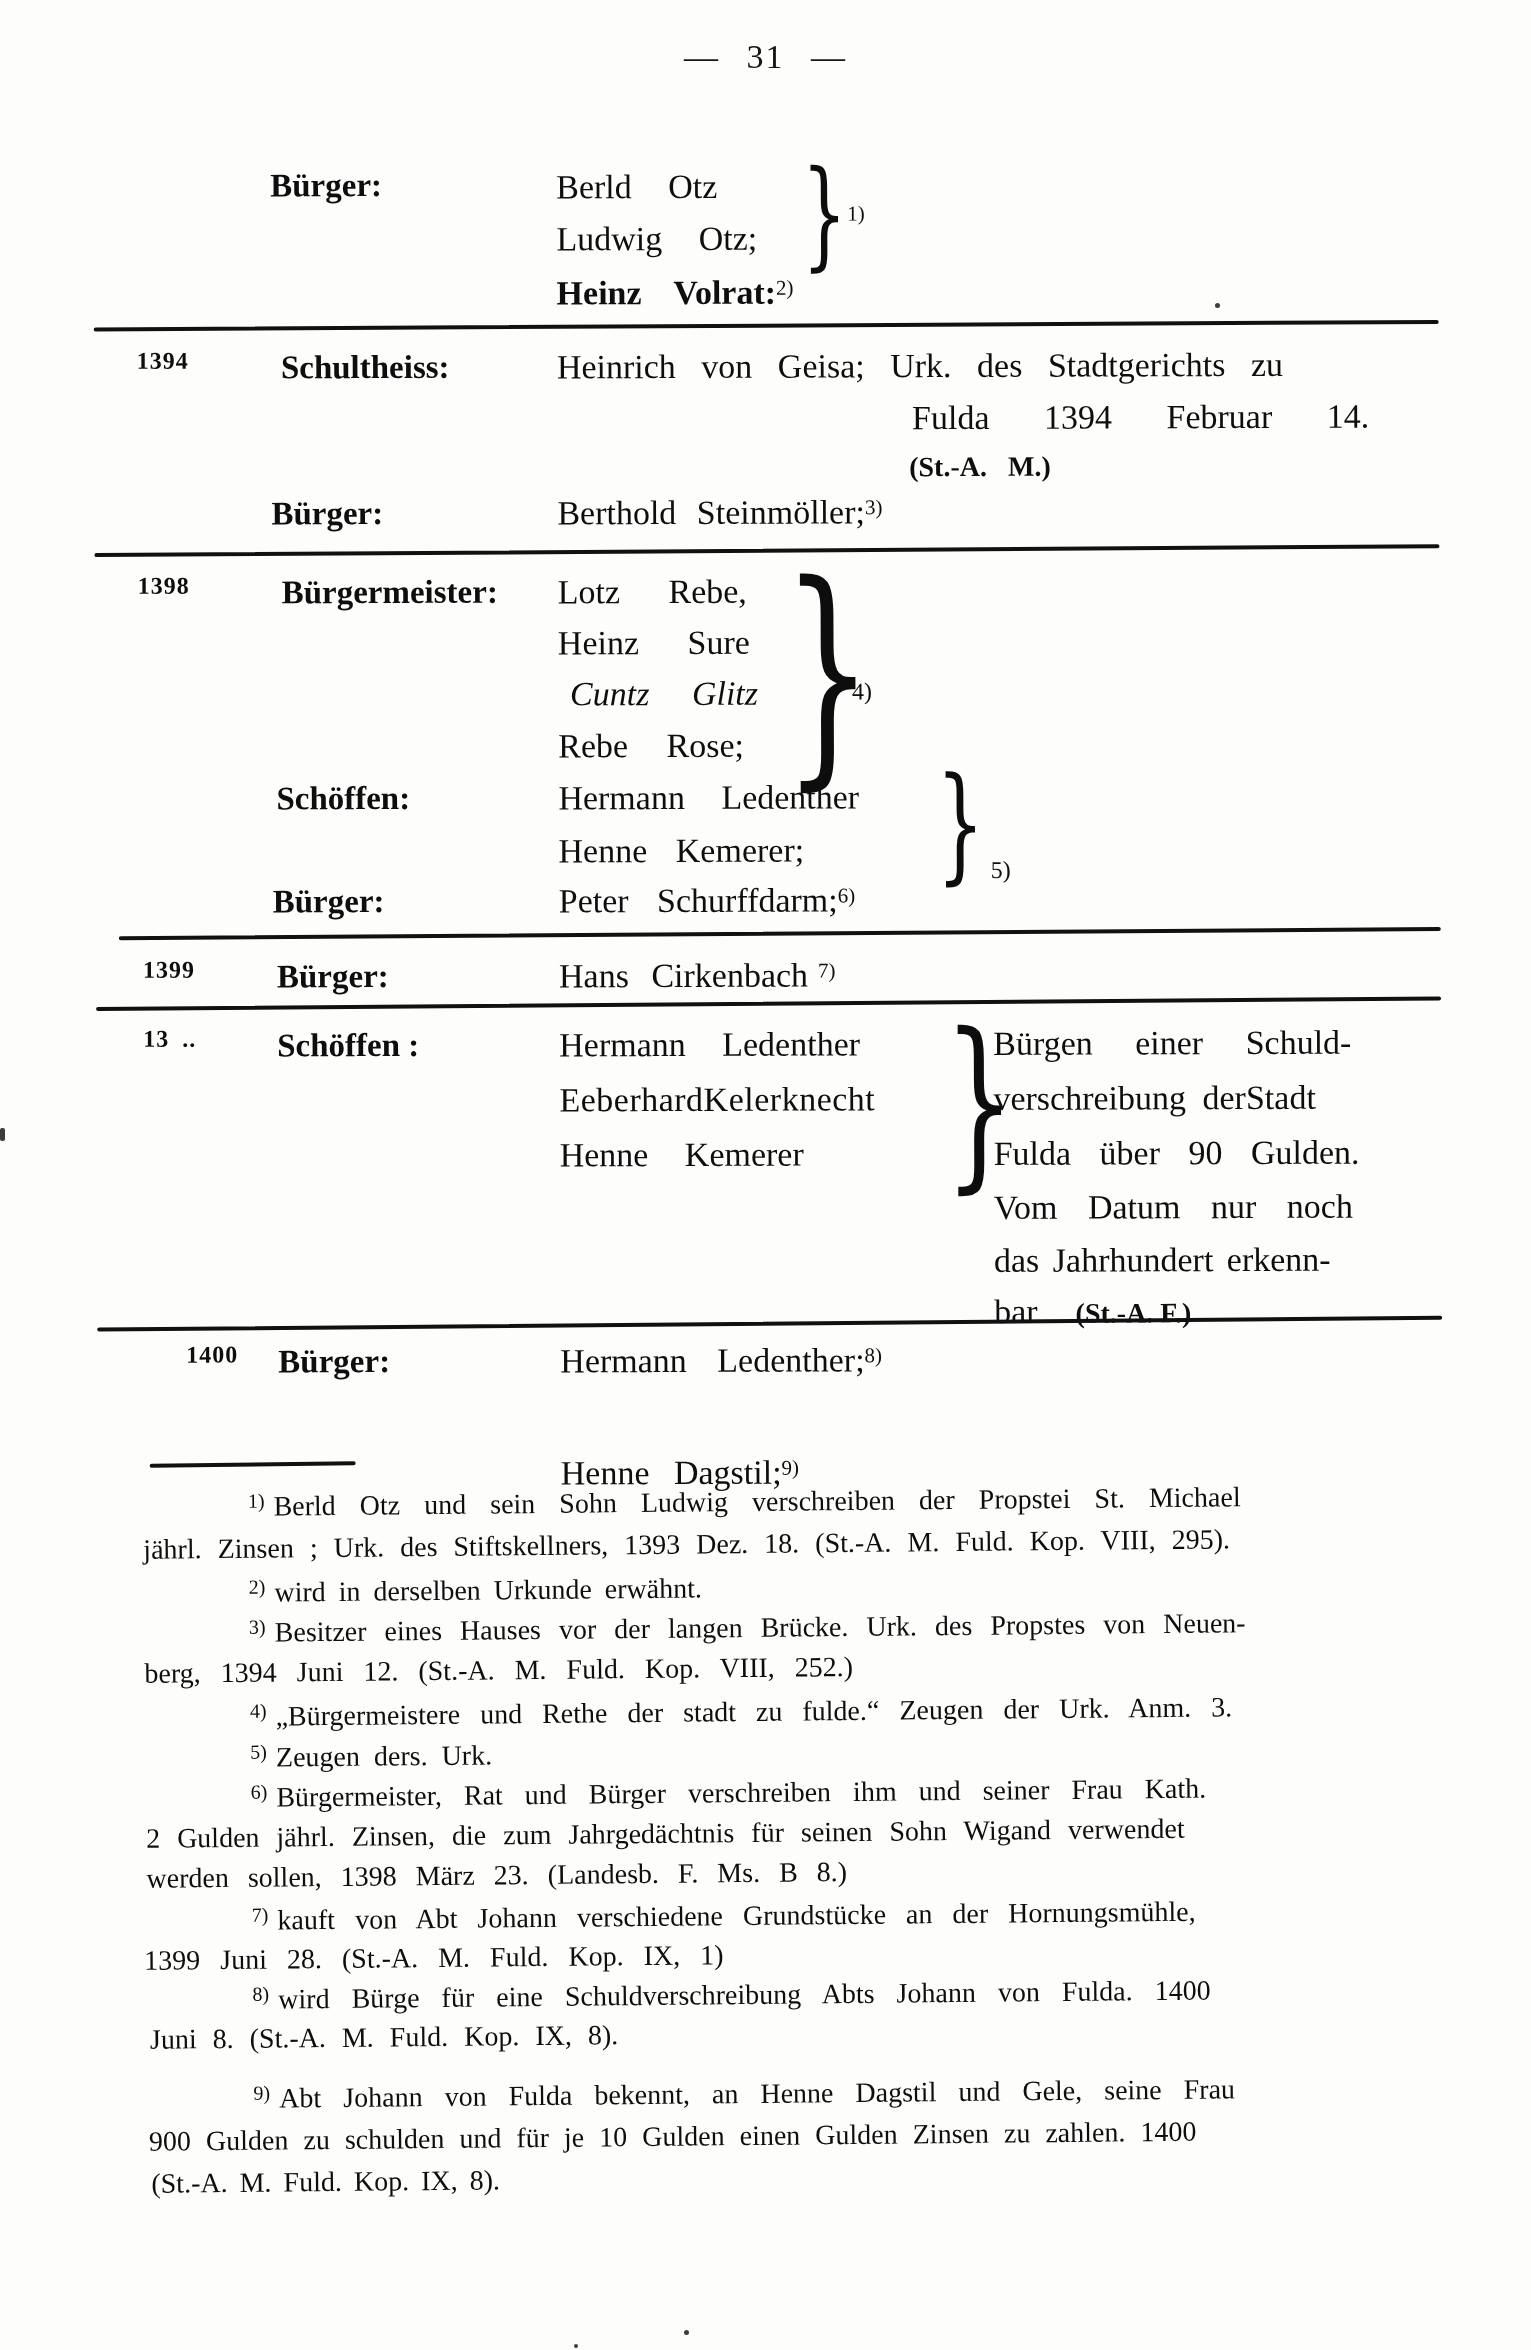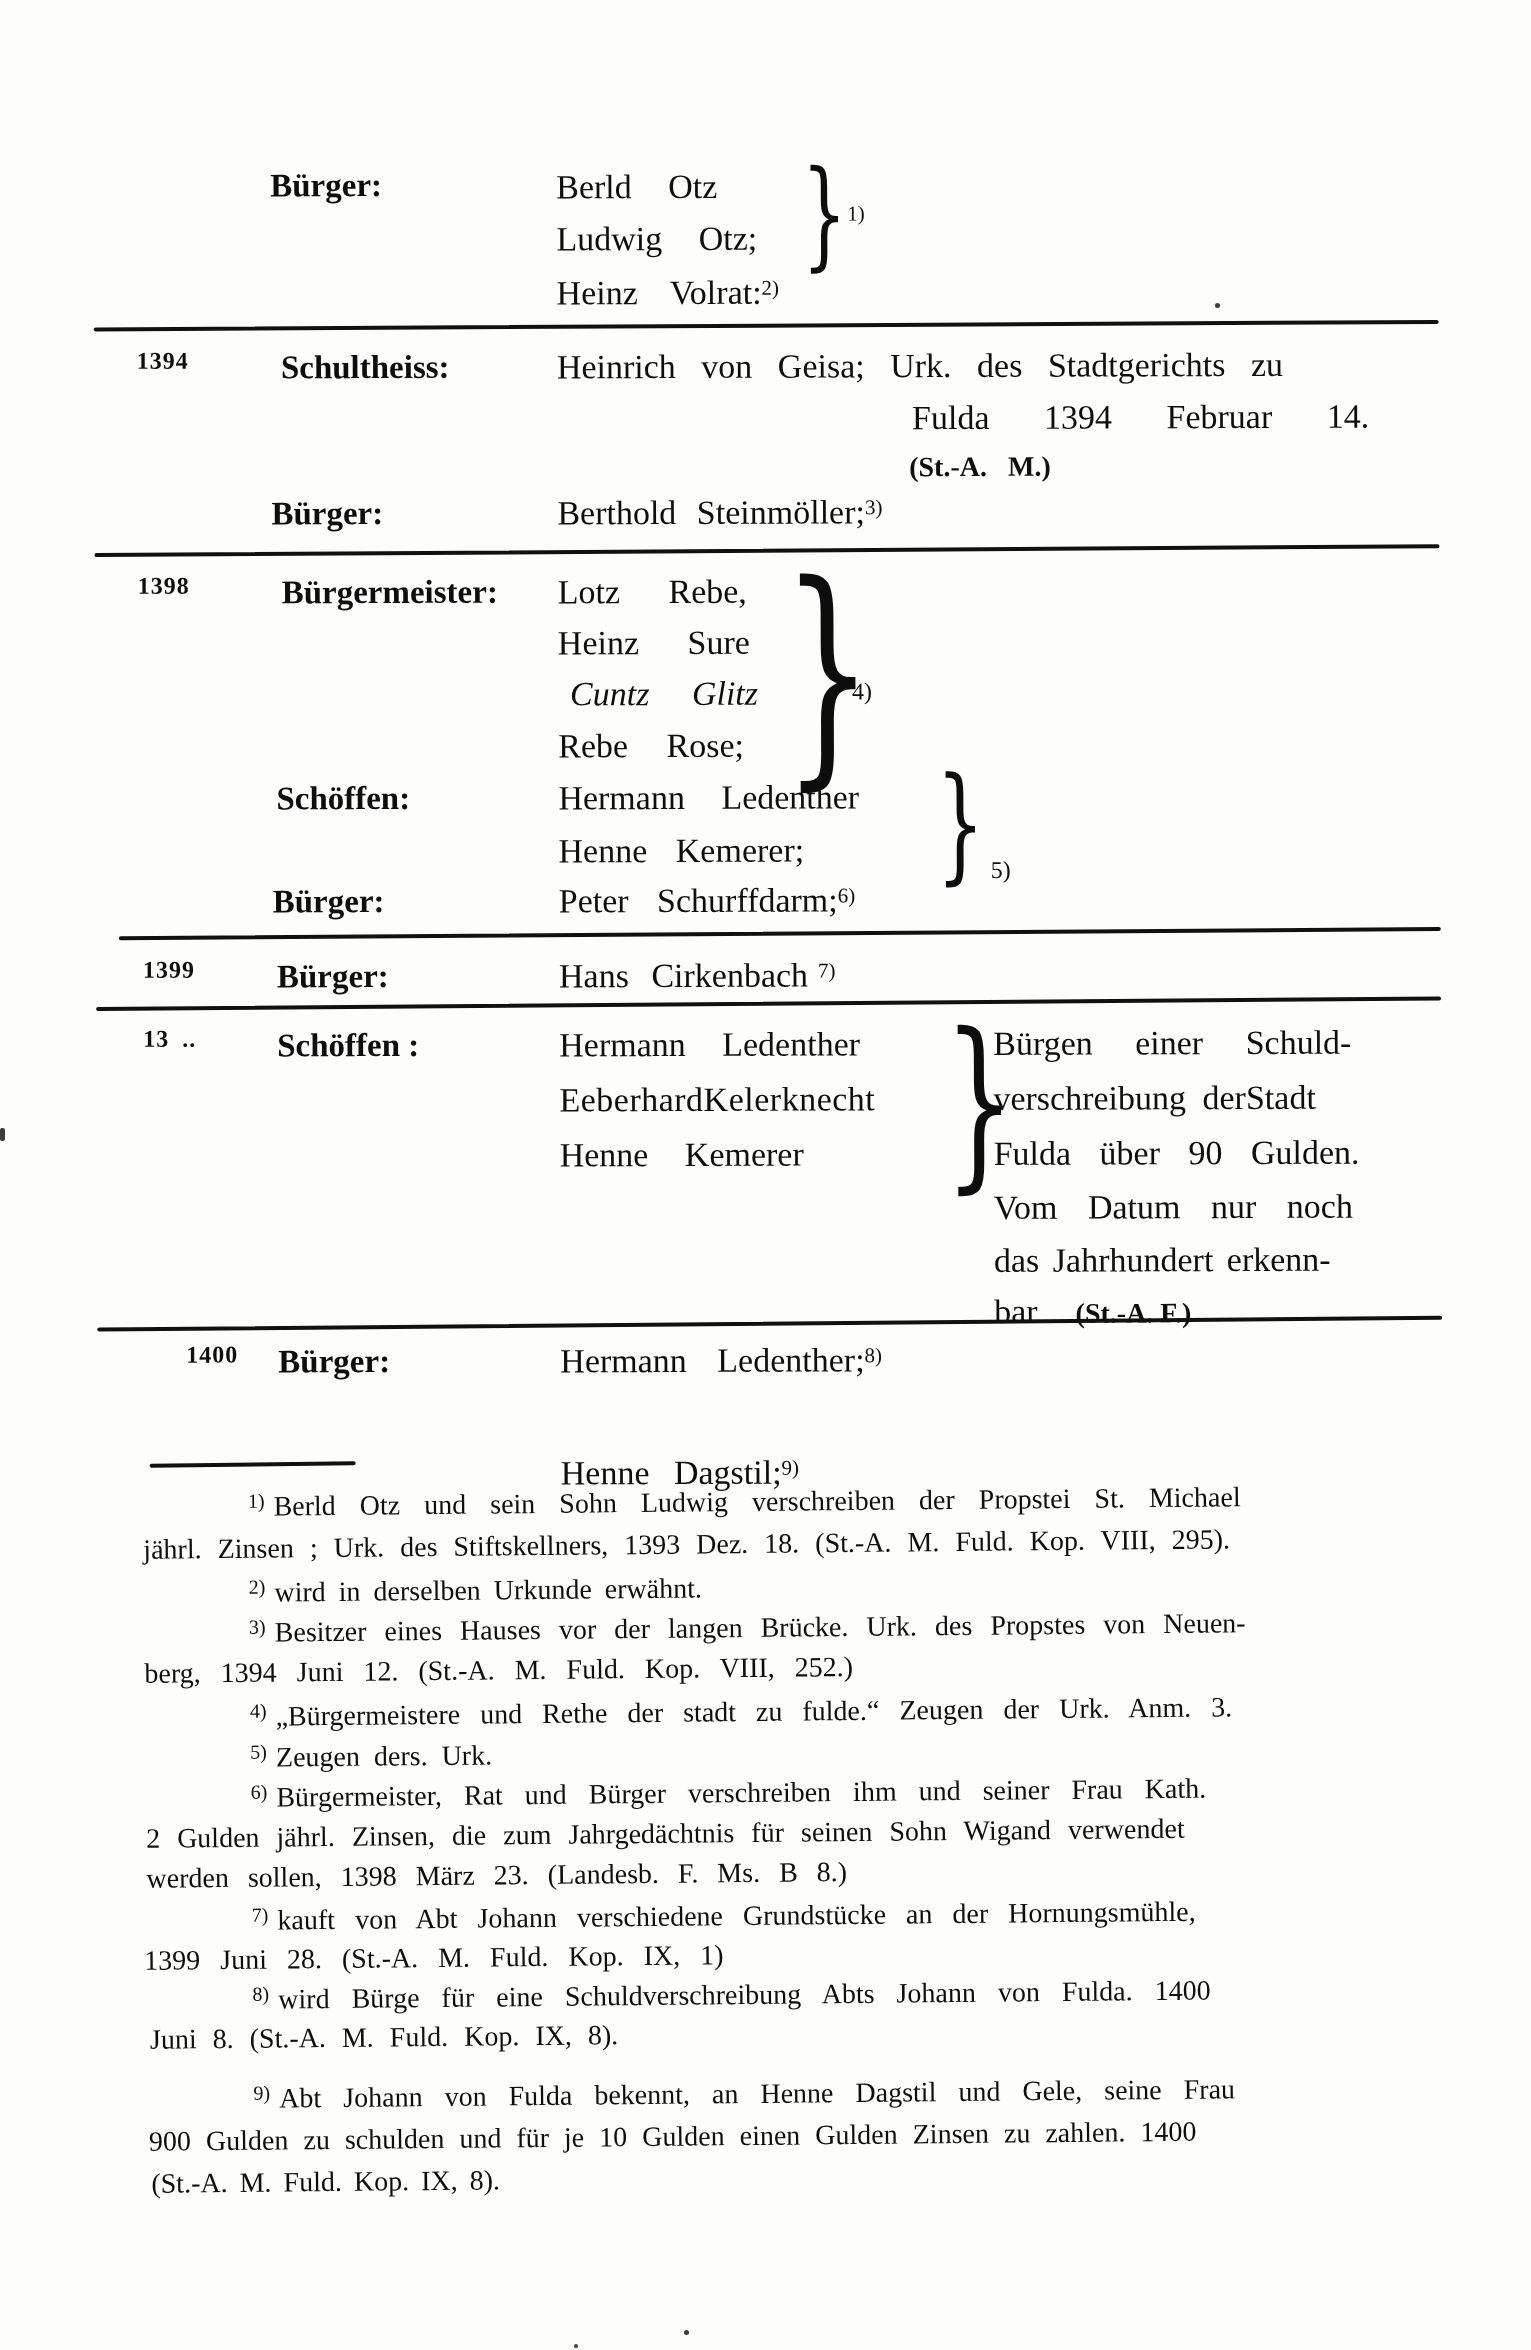--- a/index.html
+++ b/index.html
@@ -26,29 +26,30 @@
   }
   .rot-body{position:absolute; inset:0; transform:rotate(-0.2deg); transform-origin:100px 700px;}
   .rot-fn{position:absolute; inset:0; transform:rotate(-0.55deg); transform-origin:120px 1520px;}
   .speck{position:absolute; background:#1a1a1a; border-radius:50%; opacity:.85;}
 </style>
 </head>
 <body>
 
 <div class="page">
 
+  <div class="abs hdr" style="left:0; right:0; top:38; top:38px; text-align:center;">— 31 —</div>
 
   <div class="rot-body">
 
     <div class="abs lbl" style="left:272px; top:168px;">Bürger:</div>
     <div class="abs b" style="left:558px; top:170px; word-spacing:28px;text-align:right;">Berld Otz</div>
     <div class="abs b" style="left:558px; top:222px; word-spacing:28px;">Ludwig Otz;</div>
     <div class="brace" style="left:806px; top:164px; height:104px; width:40px; font-size:118px;">}</div>
     <div class="abs sup" style="left:849px; top:204px;">1)</div>
-    <div class="abs b" style="left:558px; top:276px;"><span style="word-spacing:24px;">Heinz Volrat:</span><span class="sup">2)</span></div>
+    <div class="abs b" style="left:558px; top:276px;"><span style="word-spacing:24px;font-weight:bold;">Heinz Volrat:</span><span class="sup">2)</span></div>
 
     <div class="rule" style="left:95px; top:326px; width:1345px; transform:rotate(-0.12deg);"></div>
 
     <div class="abs yr" style="left:138px; top:348px;">1394</div>
     <div class="abs lbl" style="left:282px; top:350px;">Schultheiss:</div>
     <div class="abs b" style="left:558px; top:350px; word-spacing:17px;">Heinrich von Geisa; Urk. des Stadtgerichts zu</div>
     <div class="abs b" style="left:913px; top:402px; word-spacing:46px;">Fulda 1394 Februar 14.</div>
     <div class="abs small" style="left:910px; top:454px; word-spacing:14px; font-weight:700;">(St.-A. M.)</div>
     <div class="abs lbl" style="left:272px; top:496px;">Bürger:</div>
     <div class="abs b" style="left:558px; top:496px;"><span style="word-spacing:12px;">Berthold Steinmöller;</span><span class="sup">3)</span></div>

